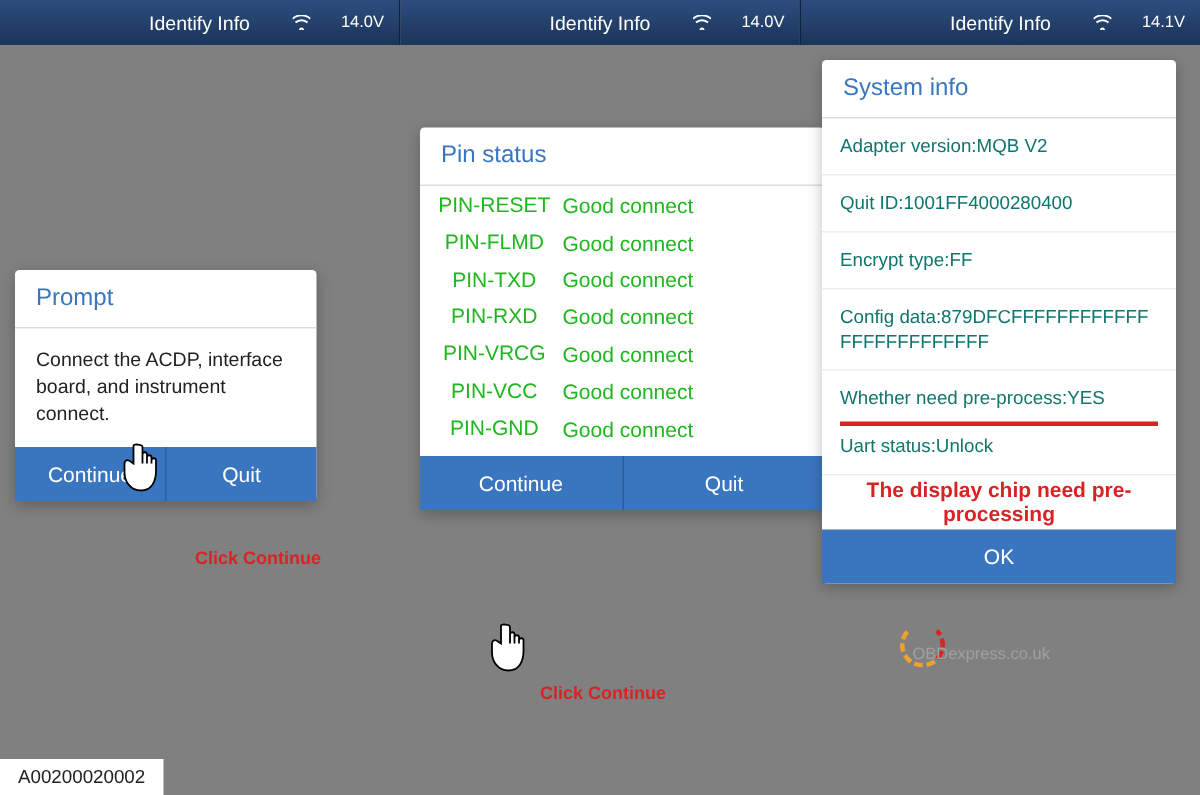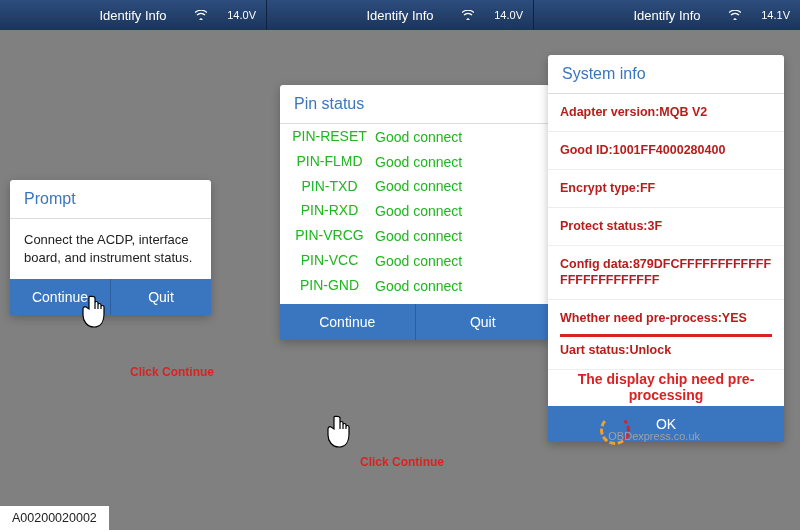--- a/index.html
+++ b/index.html
@@ -102,31 +102,30 @@
     line-height: 1.2;
   }
   .pin-status {
     color: #1fb61f;
     padding-left: 8px;
   }
 
   
   #sys-dialog {
     left: 548px;
-    top: 55px;
+    top: 40px;
     width: 236px;
   }
   .sys-row {
     padding: 10px 12px;
     font-size: 12.5px;
-    color: #b91c1c;
+    color: #0f766e;
     border-bottom: 1px solid #eee;
     line-height: 1.35;
     word-break: break-all;
-    font-weight: bold;
   }
   .red-underline {
     height: 3px;
     background: #d92323;
     margin: 0 12px -2px 12px;
     position: relative;
     top: -3px;
   }
   .red-note {
     color: #d92323;
@@ -224,21 +223,21 @@
             <path d="M6 9 L6 9 A1 1 0 1 0 6.01 9 M2 5 A6 6 0 0 1 10 5 M0 2.5 A9 9 0 0 1 12 2.5" stroke="#fff" stroke-width="1.3" fill="none"></path>
           </svg>
       </span>
       <span>14.1V</span>
     </span>
   </div>
 </div>
 
 <div id="prompt-dialog" class="dialog">
   <div class="dialog-title">Prompt</div>
-  <div class="dialog-body">Connect the ACDP, interface board, and instrument status.</div>
+  <div class="dialog-body">Connect the ACDP, interface board, and instrument connect.</div>
   <div class="dialog-buttons">
     <div class="btn">Continue</div>
     <div class="btn">Quit</div>
   </div>
 </div>
 
 <div class="cursor" style="left:80px; top:295px;">
   <svg viewBox="0 0 26 34">
       <path d="M9 2 C9 2 9 14 9 14 L6 12 C4 11 3 13 3 14 L3 20 C3 26 7 32 14 32 C21 32 24 26 24 19 L24 12 C24 10 21 10 21 12 L21 14 L21 10 C21 8 18 8 18 10 L18 14 L18 8 C18 6 15 6 15 8 L15 14 L15 3 C15 1 9 1 9 2 Z" fill="#fff" stroke="#000" stroke-width="1.2"></path>
     </svg>
@@ -287,23 +286,22 @@
   <svg viewBox="0 0 26 34">
       <path d="M9 2 C9 2 9 14 9 14 L6 12 C4 11 3 13 3 14 L3 20 C3 26 7 32 14 32 C21 32 24 26 24 19 L24 12 C24 10 21 10 21 12 L21 14 L21 10 C21 8 18 8 18 10 L18 14 L18 8 C18 6 15 6 15 8 L15 14 L15 3 C15 1 9 1 9 2 Z" fill="#fff" stroke="#000" stroke-width="1.2"></path>
     </svg>
 </div>
 <div class="annotation" style="left:360px; top:455px;">Click Continue</div>
 
 <div id="sys-dialog" class="dialog">
   <div class="dialog-title">System info</div>
   <div style="max-height:370px; overflow:hidden;">
     <div class="sys-row">Adapter version:MQB V2</div>
-    <div class="sys-row">Good ID:1001FF4000280400</div>
+    <div class="sys-row">Quit ID:1001FF4000280400</div>
     <div class="sys-row">Encrypt type:FF</div>
-    <div class="sys-row">Protect status:3F</div>
     <div class="sys-row">Config data:879DFCFFFFFFFFFFFFFFFFFFFFFFFFF</div>
     <div class="sys-row" style="border-bottom:none;">Whether need pre-process:YES</div>
     <div class="red-underline"></div>
     <div class="sys-row" style="padding-top:4px;">Uart status:Unlock</div>
   </div>
   <div class="red-note">The display chip need pre-processing</div>
   <div class="ok-btn">OK</div>
 </div>
 
 <div class="watermark-swirl"></div>

